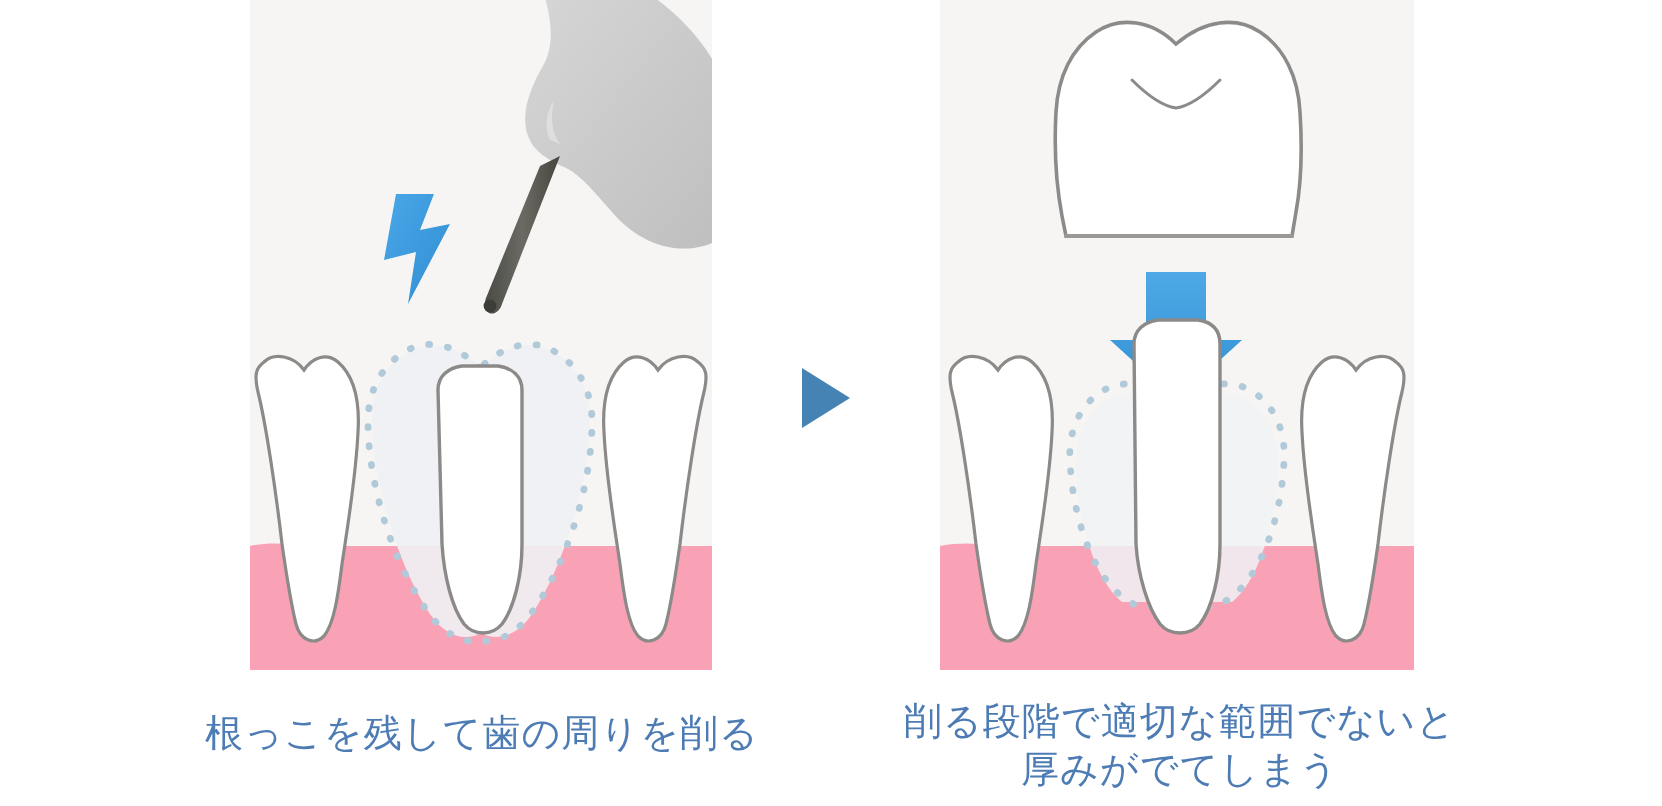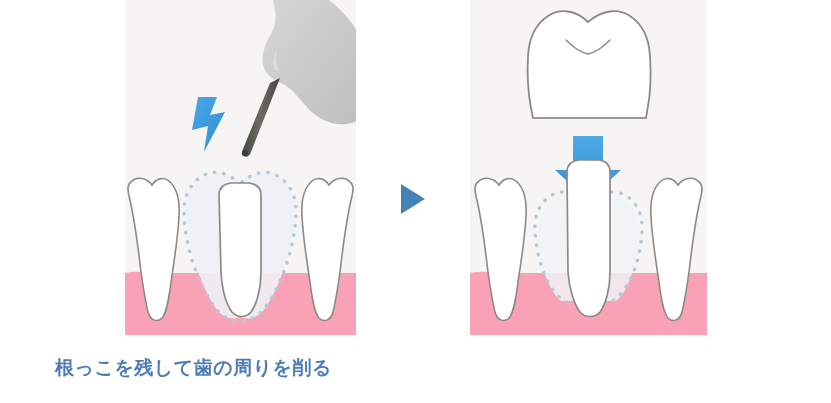--- a/index.html
+++ b/index.html
@@ -36,22 +36,23 @@
   #step-arrow {
     position: absolute;
     left: 399px;
     top: 182px;
     width: 28px;
     height: 34px;
   }
 
   .caption {
     position: absolute;
+    text-align: center;
     color: #4d7cb5;
-    font-weight: bold;
+    font-weight: normal;
     font-size: 19px;
     letter-spacing: 0.5px;
     line-height: 1.28;
     white-space: pre-line;
   }
   #caption-left  { left: 55px;  top: 355px; width: 372px; }
   #caption-right { left: 430px; top: 349px; width: 320px; }
 </style>
 </head>
 <body>
@@ -191,14 +192,16 @@
                C144,189 130,192 118,202 Z" fill="none" stroke="#b0cada" stroke-width="3.4" stroke-linecap="round" stroke-dasharray="0.5 9"></path>
 
       <path d="M97,172 C97,165 102,161 109,160 L129,160 C136,161 140,165 140,172
                L140,272 C140,288 136,304 130,312 C125,318 115,318 110,312
                C104,304 99,288 98,272 Z" fill="#ffffff" stroke="#8c8a88" stroke-width="1.7"></path>
     </svg>
   </div>
 
   <div class="caption" id="caption-left">根っこを残して歯の周りを削る</div>
 
+  <div class="caption" id="caption-right">削る段階で適切な範囲でないと
+厚みがでてしまう</div>
 
 </div>
 
 </body></html>

